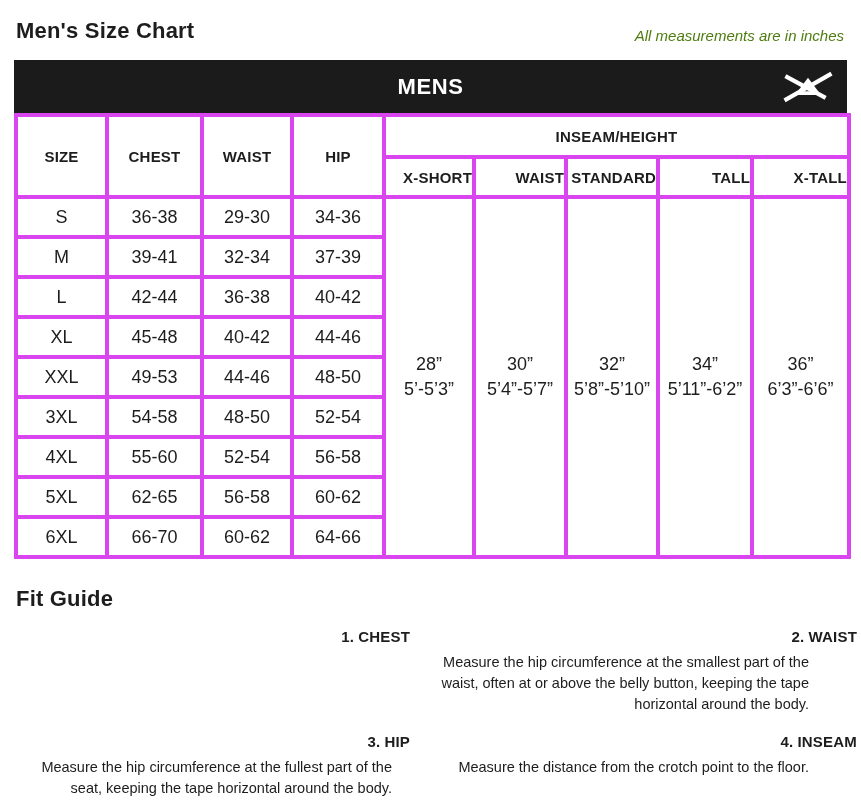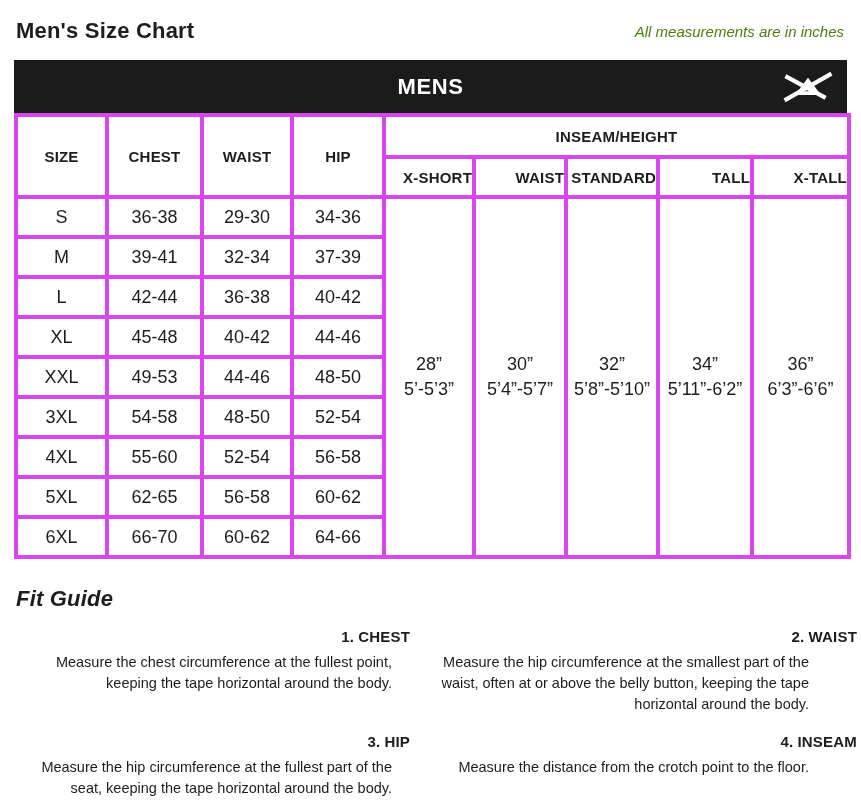--- a/index.html
+++ b/index.html
@@ -5,21 +5,21 @@
   * { box-sizing: border-box; }
   html, body { margin: 0; padding: 0; }
   body {
     width: 861px; height: 806px;
     background: #ffffff;
     color: #1d1d1d;
     font-family: "Liberation Sans", sans-serif;
     overflow: hidden;
   }
   .top-row {
-    display: flex; justify-content: space-between; align-items: center;
+    display: flex; justify-content: space-between; align-items: flex-end;
     padding: 18px 17px 16px 16px;
   }
   .page-title {
     font-size: 22px; font-weight: 700; margin: 0; letter-spacing: 0.2px;
   }
   .note { font-style: italic; font-size: 15px; color: #4d7c0f; }
 
   .chart-wrap { margin: 0 14px; border-radius: 17px; }
   .banner {
     height: 53px; background: #1b1b1b;
@@ -41,21 +41,20 @@
   }
   .size-table thead th { font-size: 15px; font-weight: 700; letter-spacing: 0.2px; }
   .h-row1 th { height: 42px; }
   .h-row2 th { height: 40px; text-align: right; }
   .size-table tbody td { height: 40px; font-size: 18px; font-weight: 400; }
   .inseam-cell { font-size: 18px; line-height: 25px; }
 
   .fit-head {
     display: flex; justify-content: space-between; align-items: flex-end;
     margin: 27px 17px 16px 16px;
-    font-style: italic;
   }
   .fit-title { font-size: 22px; font-weight: 700; margin: 0; letter-spacing: 0.2px; }
   .howto-link {
     font-size: 16px; color: #2f2f2f; text-decoration: none;
     border-bottom: 2px solid #3a3a3a; padding-bottom: 3px; letter-spacing: 0.4px;
     cursor: pointer;
   }
   .fit-grid {
     display: grid; grid-template-columns: 406px 1fr;
     column-gap: 0; row-gap: 18px;
@@ -200,21 +199,20 @@
 
 <div class="fit-head">
   <h2 class="fit-title">Fit Guide</h2>
 </div>
 
 <div class="fit-grid">
   <div class="fit-item">
     <div class="fit-item-head">
       <span class="fit-num">1.</span><span>CHEST</span>
     </div>
-    <p class="fit-desc">Measure the chest circumference at the fullest point, keeping the tape horizontal around the body.</p>
   </div>
   <div class="fit-item">
     <div class="fit-item-head">
       <span class="fit-num">2.</span><span>WAIST</span>
     </div>
     <p class="fit-desc">Measure the hip circumference at the smallest part of the waist, often at or above the belly button, keeping the tape horizontal around the body.</p>
   </div>
   <div class="fit-item">
     <div class="fit-item-head">
       <span class="fit-num">3.</span><span>HIP</span>

